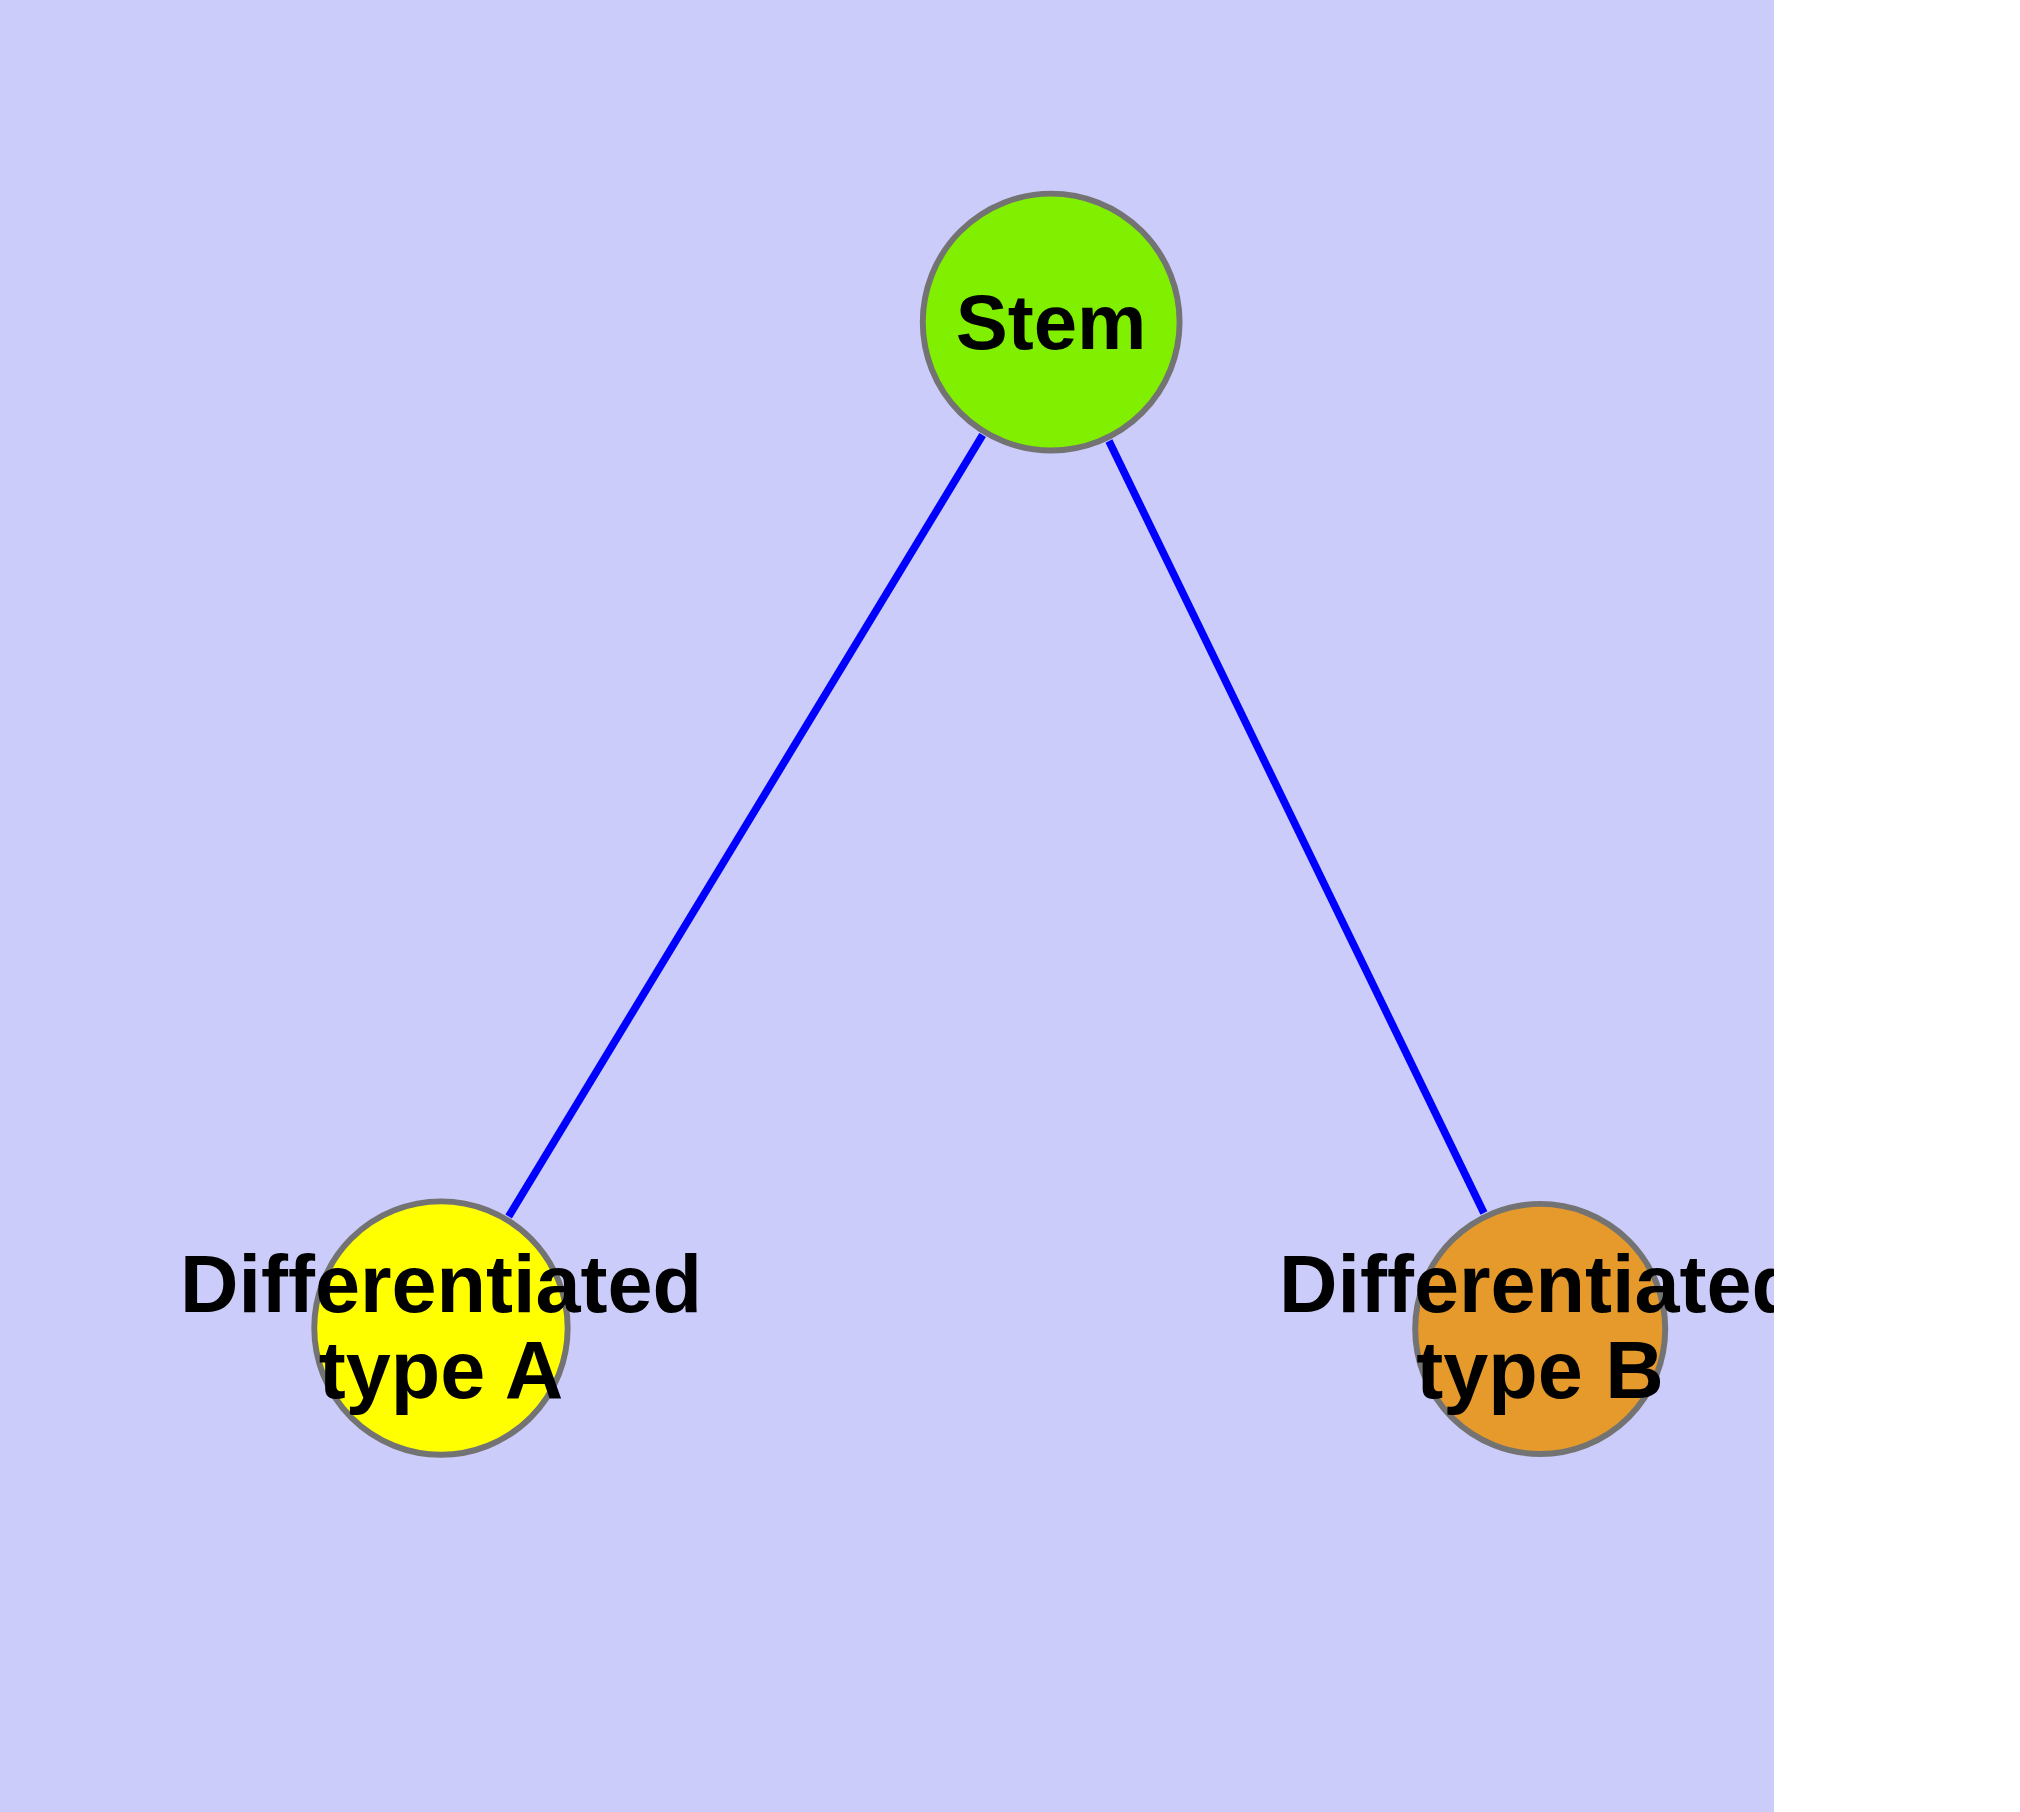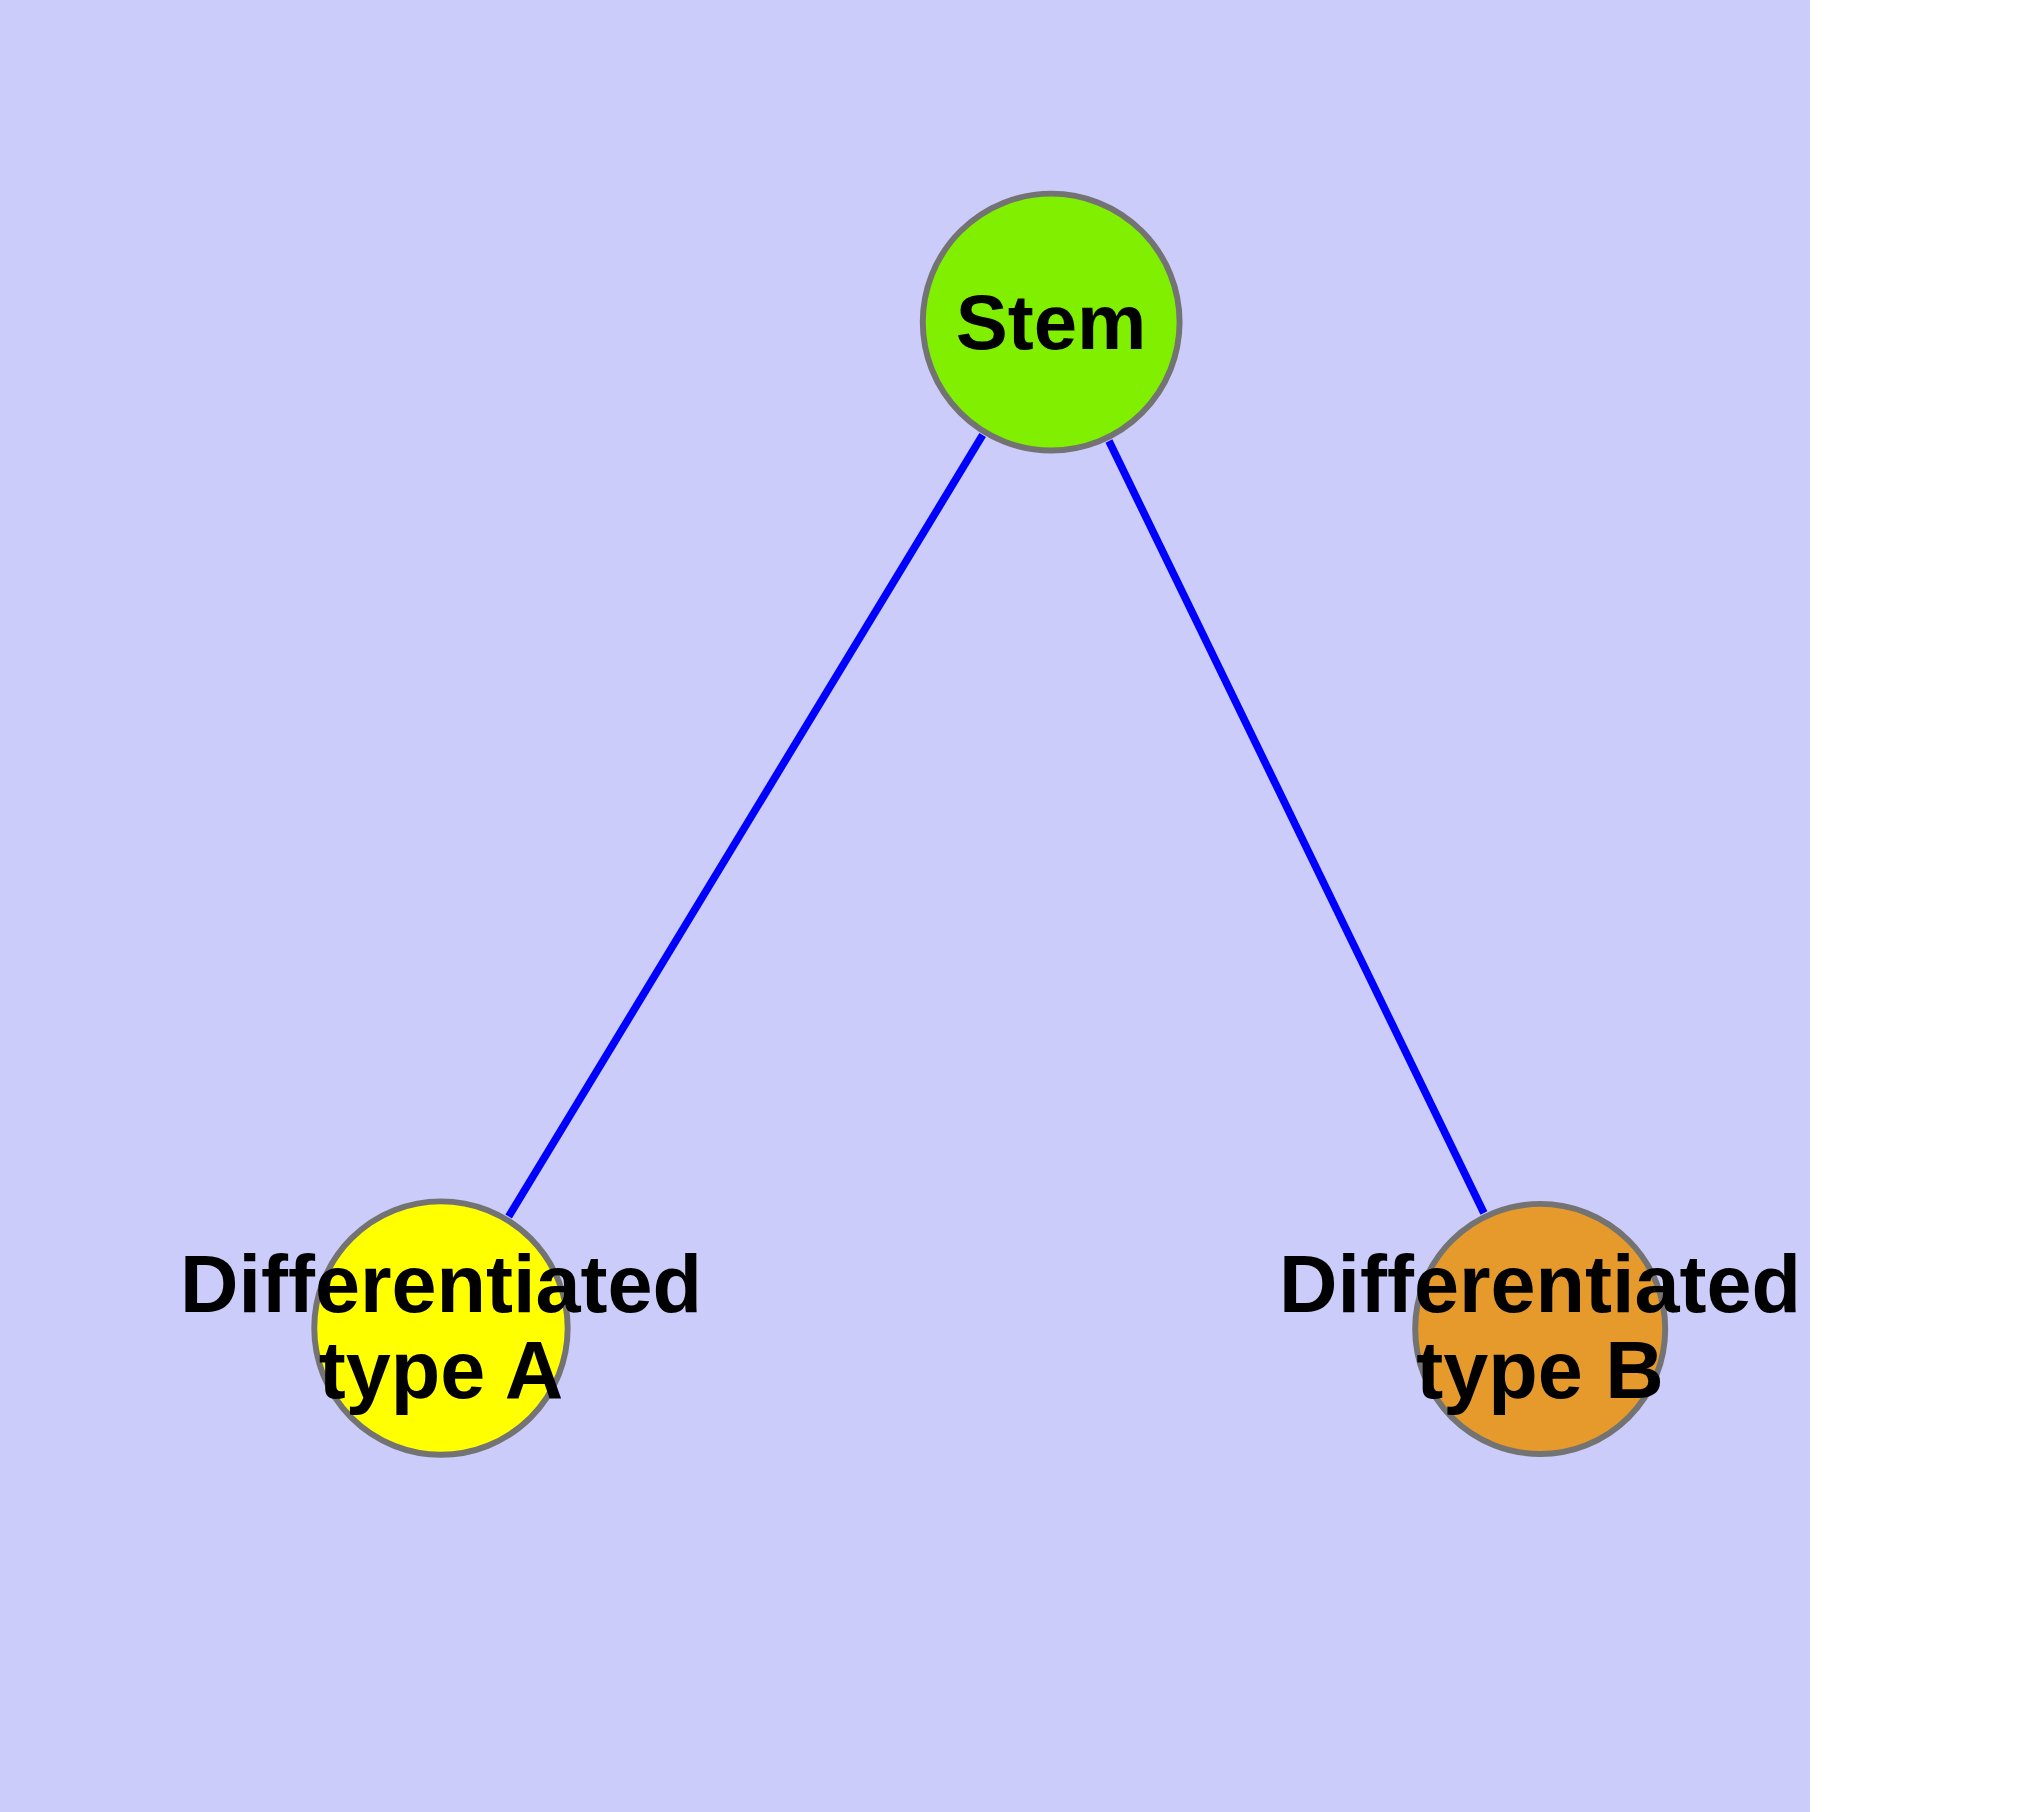--- a/index.html
+++ b/index.html
@@ -40,21 +40,21 @@
   .node-label.stem {
     font-size: 78px;
   }
   .node-label.leaf {
     font-size: 81px;
   }
 </style>
 </head>
 <body>
 
-<div id="canvas" style="width: 1774px; height: 1812px; padding-left: 36px;">
+<div id="canvas" style="width: 1774px; height: 1812px;">
 
   <div id="graph-bg" style="background: rgb(204, 204, 250); width: 2021px; height: 1812px;"></div>
 
   <svg id="graph-svg" viewBox="0 0 2384 2138" xmlns="http://www.w3.org/2000/svg" style="width: 2021px; height: 1812px;">
     <g id="edge-layer">
         <line x1="1159.095130807532" y1="513.3806662936936" x2="599.8676272797439" y2="1435.3293422485333" stroke="#0000ff" stroke-width="9" stroke-linecap="butt"></line>
         <line x1="1308.1542875649216" y1="520.324599007152" x2="1750.5932582700766" y2="1431.2734676340572" stroke="#0000ff" stroke-width="9" stroke-linecap="butt"></line>
       </g>
     <g id="node-layer">
         <circle cx="1240" cy="380" r="151.5" fill="#80f000" stroke="#737373" stroke-width="7"></circle>

